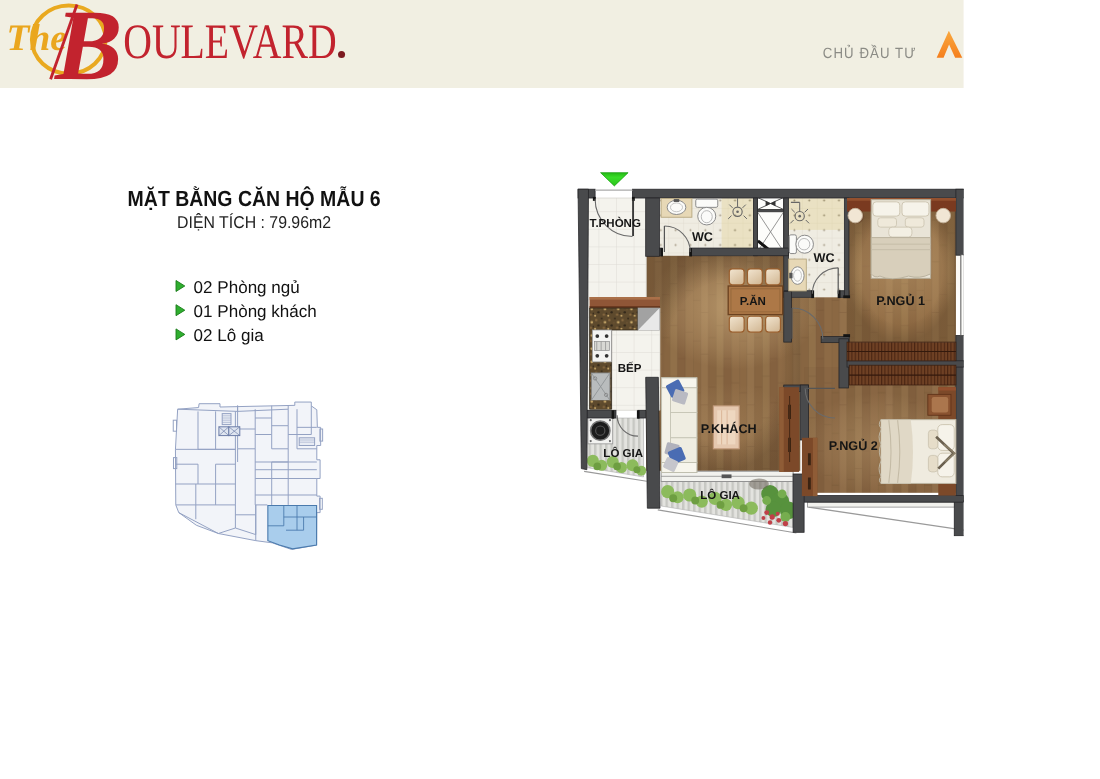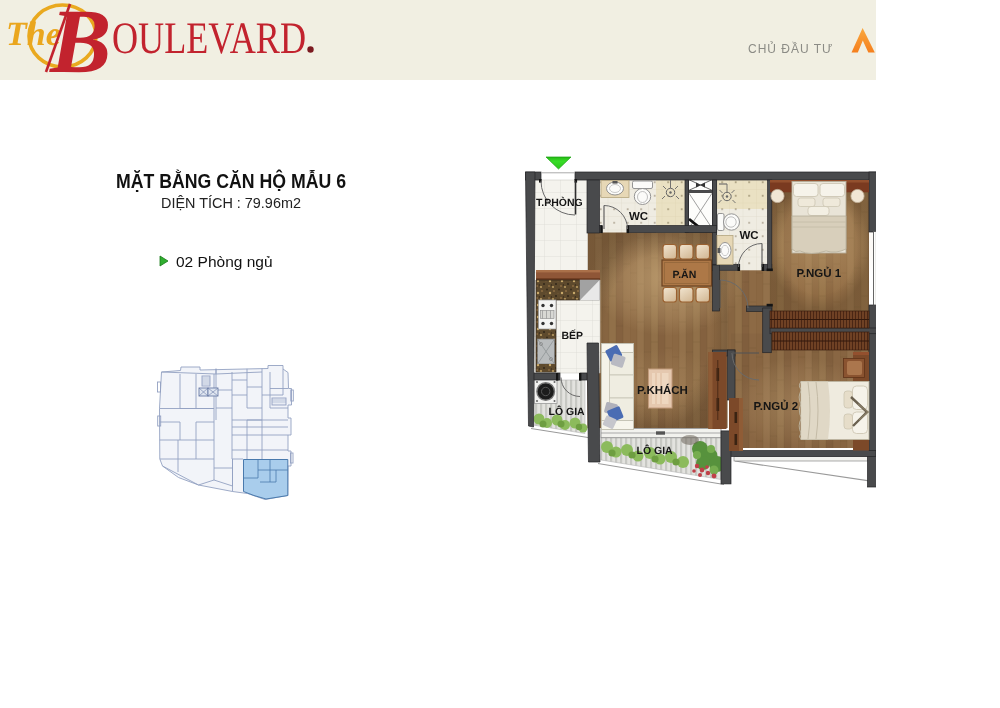--- a/index.html
+++ b/index.html
@@ -69,20 +69,26 @@
 </svg>
 
 <div class="abs" style="left:116px;top:170px;font-size:20px;font-weight:bold;color:#111;transform:scaleX(0.885);transform-origin:0 0;white-space:nowrap;">MẶT BẰNG CĂN HỘ MẪU 6</div>
 
 <div class="abs" style="left:161px;top:194px;font-size:15.5px;color:#222;transform:scaleX(0.93);transform-origin:0 0;white-space:nowrap;">DIỆN TÍCH : 79.96m2</div>
 
 <div class="abs" style="left:159px;top:251px;font-size:15.5px;color:#111;line-height:21.9px;">
   <div><svg width="10" height="12" style="margin-right:7px">
           <polygon points="1,1 9,6 1,11" fill="#2fae2f" stroke="#187a18" stroke-width="0.8"></polygon>
         </svg>02 Phòng ngủ</div>
+  <div><svg width="10" height="12" style="margin-right:7px">
+          <polygon points="1,1 9,6 1,11" fill="#2fae2f" stroke="#187a18" stroke-width="0.8"></polygon>
+        </svg>01 Phòng khách</div>
+  <div><svg width="10" height="12" style="margin-right:7px">
+          <polygon points="1,1 9,6 1,11" fill="#2fae2f" stroke="#187a18" stroke-width="0.8"></polygon>
+        </svg>02 Lô gia</div>
 </div>
 
 <svg class="abs" style="left:150px;top:360px" width="160" height="150" viewBox="0 0 160 150" id="miniplan">
 <g stroke="#93a1c2" stroke-width="0.9" fill="none">
 
   <polygon points="11.5,12 30.5,10.5 31,7 50,7 50,10 118,8.5 118,5.5 133,5.5 133,9 138,12.5 138.5,28.5 141.5,28.5 141.5,45 138,45 138,58 141,58 141,75 138,75 138,91 141,91 141,106 138,106 137.8,135.5 115,139.5 97.5,133.5 82.5,131.5 48.5,125 28.5,117.5 12.5,106 9.8,99 9.5,48.5 11.5,12" fill="#f2f4f9"></polygon>
 
   <path d="M11.5,12 L66,14 L66,8.7 M66,14 L112,12 L112,8.5 M9.5,48.5 L64,48.5 M64,14 L64,80 M9.7,80 L64,80 M64,48.5 L30,48.5 L30,14 M46,14 L46,48.5 M9.6,62 L30,62 L30,80 M64,62 L46,62 L46,80 M10,99 L64,99 L64,80 M28,80 L28,99 M46,80 L46,99 M12.5,106 L48.5,125 L64,120 L64,99 M28,99 L28,112 M64,120 L82.5,126 L82.5,99 M64,108 L82.5,108"></path>
   <path d="M82.5,131.5 L82.5,99 M66,8.7 L66,48 M82,12 L82,48 M66,30 L82,30 M82,20 L97,20 L97,8.8 M82,35 L97,35 L97,48 M82,48 L66,48 M97,27 L112,27 L112,48 M97,20 L97,35 M112,12 L112,27 M112,35 L133,35 L133,9 M120,12 L120,35 M112,48 L97,48 M82,48 L82,60 M66,48 L66,60"></path>
   <path d="M138,28.5 L120,28.5 M120,35 L120,48 L138,48 M112,48 L112,60 L97,60 M112,60 L138,60 M82,60 L112,60 M82,60 L82,75 M97,60 L97,75 M112,60 L112,75 M82,67 L138,67 M82,75 L138,75 M82,75 L82,99 M97,75 L97,90 M112,75 L112,90 M82,90 L138,90 M97,99 L97,90 M112,99 L112,90 M82,99 L93,99"></path>

